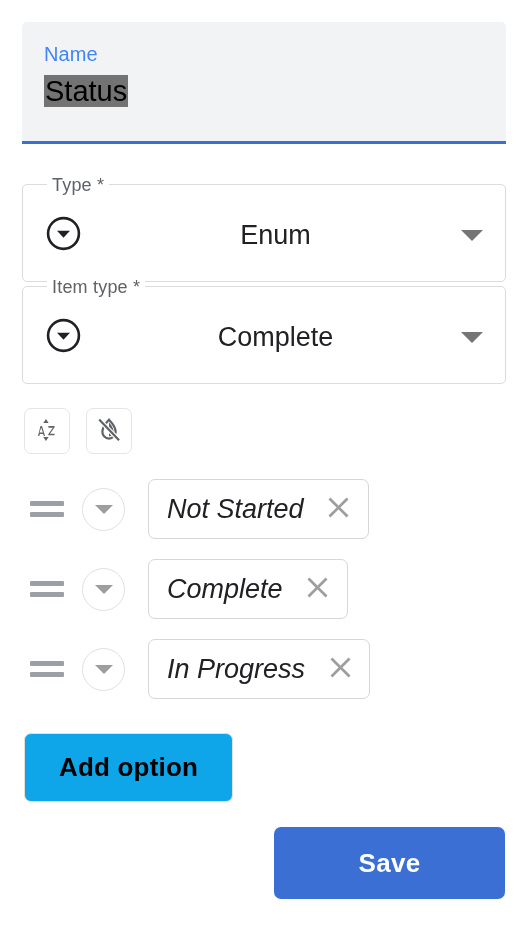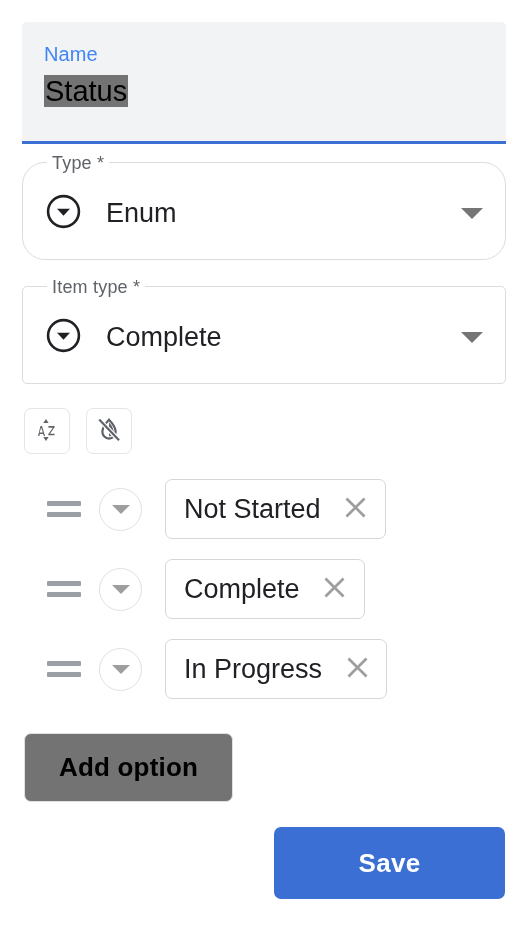--- a/index.html
+++ b/index.html
@@ -81,36 +81,37 @@
     right: 18px;
     top: 28px;
     height: 44px;
     display: flex;
     align-items: center;
   }
   .outlined .sel-text {
     font-size: 27px;
     line-height: 34px;
     color: #202124;
-    margin-left: 24px;
+    margin-left: 8px;
     flex: 1;
     white-space: nowrap;
     overflow: hidden;
+    text-align: center;
   }
   .caret-down {
     width: 0;
     height: 0;
     border-left: 11px solid transparent;
     border-right: 11px solid transparent;
     border-top: 11px solid #757575;
     margin-right: 4px;
     flex: 0 0 auto;
   }
 
-  #type-field { top: 162px; border-radius: 23px; }
+  #type-field { top: 184px; }
   #item-type-field { top: 286px; padding-left: 8px; }
 
   
   .adc-icon { flex: 0 0 auto; display: block; }
 
   
   .icon-toolbar {
     position: absolute;
     left: 24px;
     top: 408px;
@@ -126,23 +127,24 @@
     display: flex;
     align-items: center;
     justify-content: center;
     cursor: pointer;
     padding: 0;
   }
 
   
   .options {
     position: absolute;
-    left: 17px;
+    left: 0;
     top: 478px;
     width: 458px;
+    font-style: italic;
   }
   .option-row {
     display: flex;
     align-items: center;
     height: 62px;
     margin-bottom: 18px;
     padding-left: 30px;
   }
   .drag-handle {
     flex: 0 0 auto;
@@ -218,21 +220,21 @@
 
   
   .add-option-btn {
     position: absolute;
     left: 24px;
     top: 733px;
     width: 209px;
     height: 69px;
     border: 1px solid #e0e0e0;
     border-radius: 7px;
-    background: #737373;
+    background: #0ea5e9;
     color: #000000;
     font-size: 26px;
     font-weight: 700;
     letter-spacing: 0.2px;
     cursor: pointer;
     font-family: "Liberation Sans", sans-serif;
   }
 
   
   .cancel-btn {

